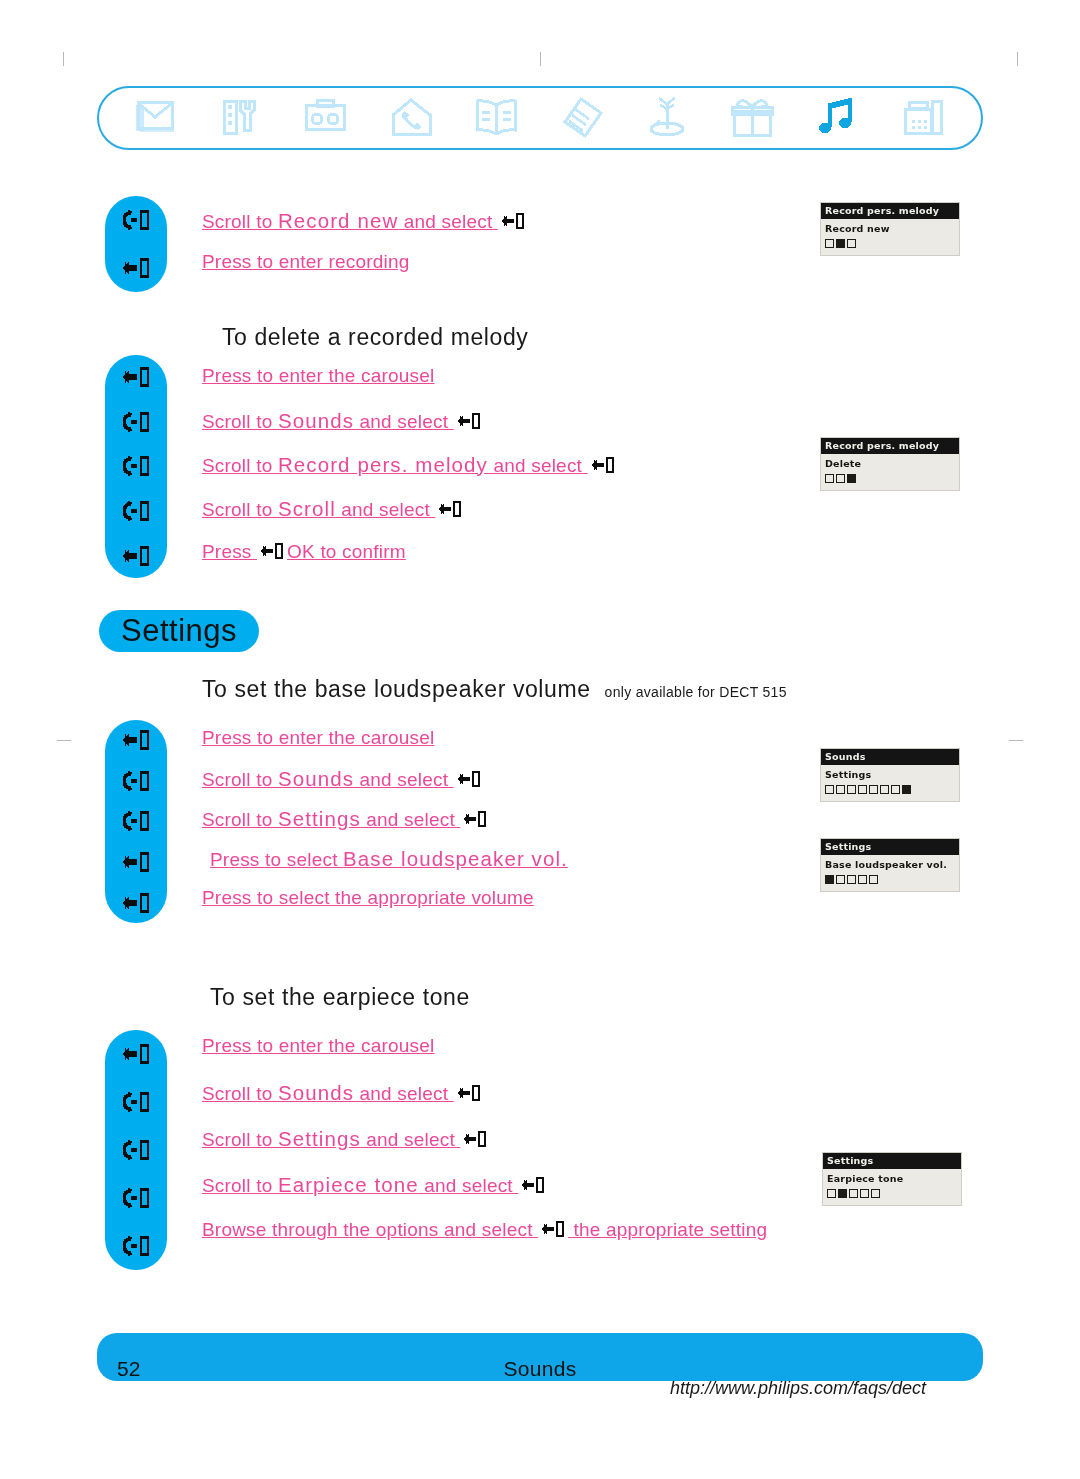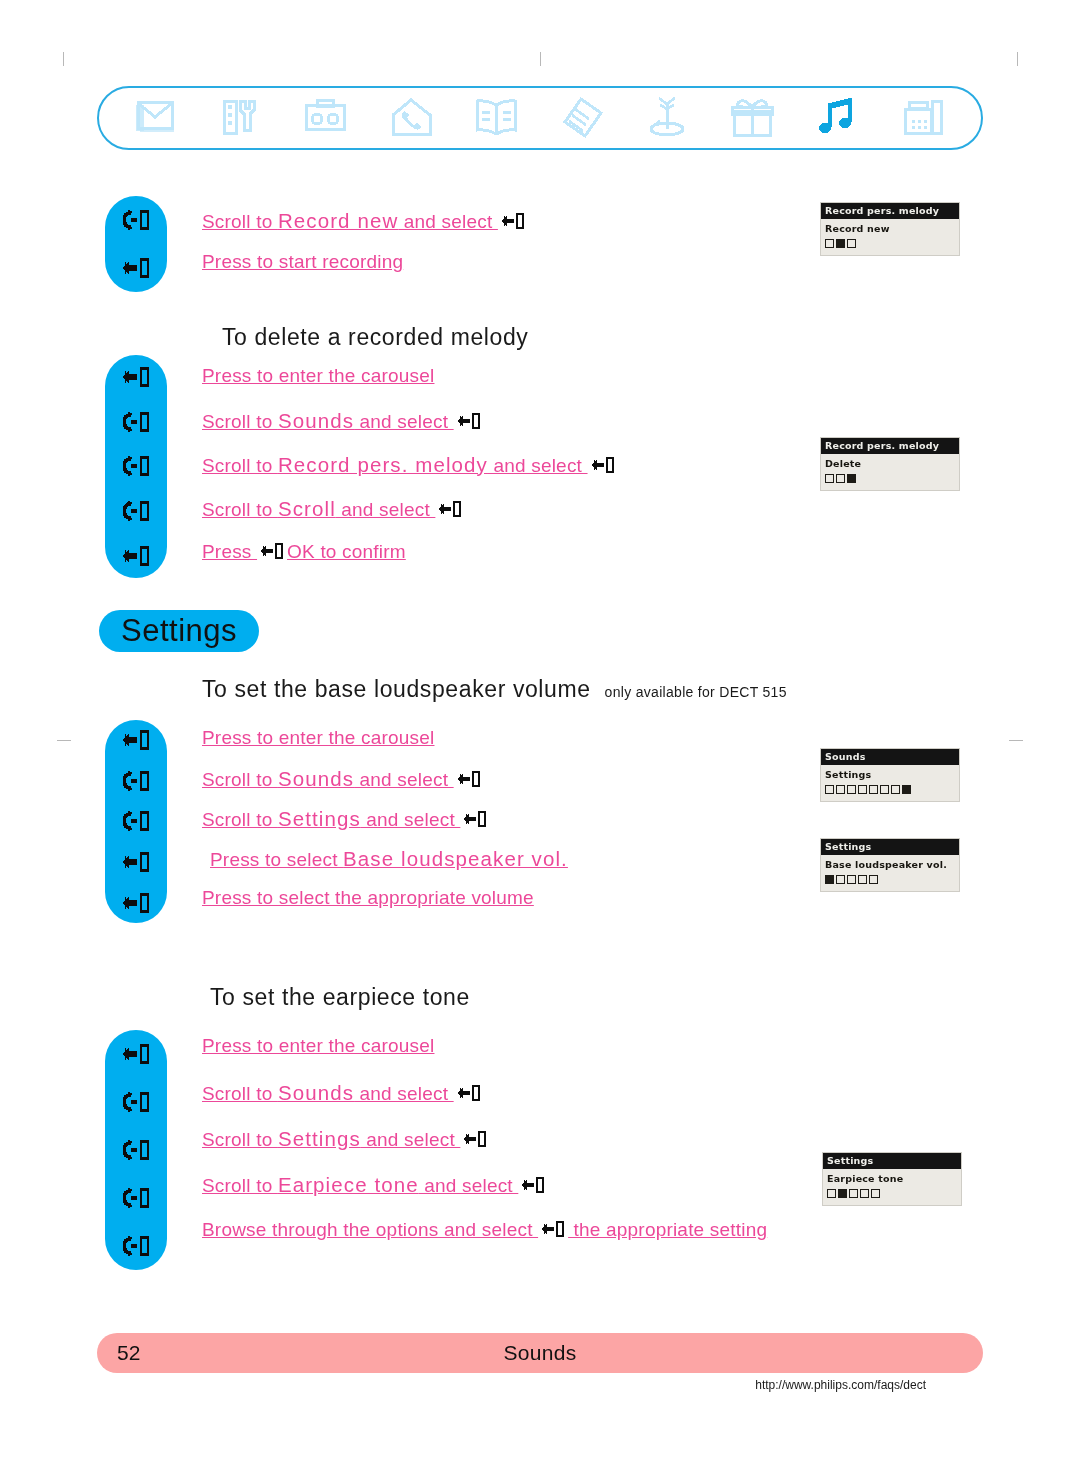--- a/index.html
+++ b/index.html
@@ -138,41 +138,42 @@
     width: 9px; height: 9px;
     border: 1.6px solid #1d1b16;
     background: #eceae4;
   }
   .dot.on { background: #1d1b16; }
 
   
   #footer-bar {
     position: absolute;
     left: 97px; top: 1333px;
-    width: 886px; height: 40px;
-    background: #fca5a5;
+    width: 886px; height: 48px;
+    background: #0ea5e9;
     border-radius: 20px;
-    display: flex; align-items: center;
+    display: flex; align-items: flex-end;
   }
   #footer-page {
     position: absolute; left: 20px;
     font-size: 21px; color: #111;
   }
   #footer-section {
     width: 100%;
     text-align: center;
     font-size: 21px;
     color: #111;
     letter-spacing: 0.3px;
   }
   #footer-url {
     position: absolute;
     left: 0; top: 1378px; width: 926px;
     text-align: right;
-    font-size: 12px;
+    font-size: 18px;
+    font-style: italic;
     color: #1a1a1a;
   }
 </style>
 </head>
 <body>
 
 <div class="crop v" style="left:63px;  top:52px;"></div>
 <div class="crop v" style="left:540px; top:52px;"></div>
 <div class="crop v" style="left:1017px;top:52px;"></div>
 <div class="crop h" style="left:57px;  top:740px;"></div>
@@ -290,21 +291,21 @@
       </div>
     </div>
     <div class="step" style="left: 202px; top: 209px;"><span>Scroll to </span><span class="mono">Record  new</span><span> and select </span><span class="inlinekey"><svg class="keyglyph" width="28" height="20" viewBox="0 0 38 26" shape-rendering="crispEdges">
     <path d="M4 13 L11 6 L11 10 L20 10 L20 16 L11 16 L11 20 Z" fill="#0d0d0d"></path>
        <path d="M7 6 L11 13 L7 20 Z" fill="#0d0d0d"></path>
     <rect x="23" y="2" width="3" height="22" fill="#0d0d0d"></rect>
     <rect x="26" y="2" width="8" height="3" fill="#0d0d0d"></rect>
     <rect x="26" y="21" width="8" height="3" fill="#0d0d0d"></rect>
     <rect x="31" y="2" width="3" height="22" fill="#0d0d0d"></rect>
   </svg></span></div>
-    <div class="step" style="left: 202px; top: 251px;"><span>Press to start recording</span></div>
+    <div class="step" style="left: 202px; top: 251px;"><span>Press to enter recording</span></div>
     <div class="lcd" style="left: 820px; top: 202px;">
       <div class="lcd-title">Record pers. melody</div>
       <div class="lcd-line">Record  new</div>
       <div class="lcd-dots">
         <span class="dot"></span>
         <span class="dot on"></span>
         <span class="dot"></span>
       </div>
     </div>
     <div class="heading" style="left: 202px; top: 324px; margin-left: 20px;"><span>To delete a recorded melody</span></div>

